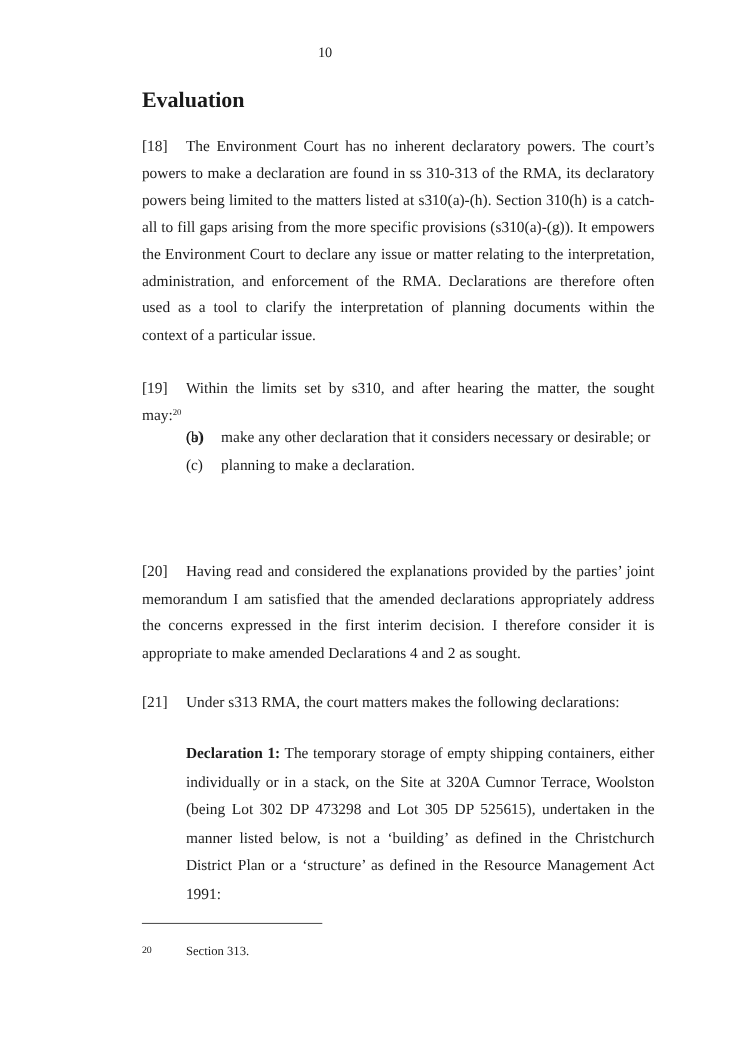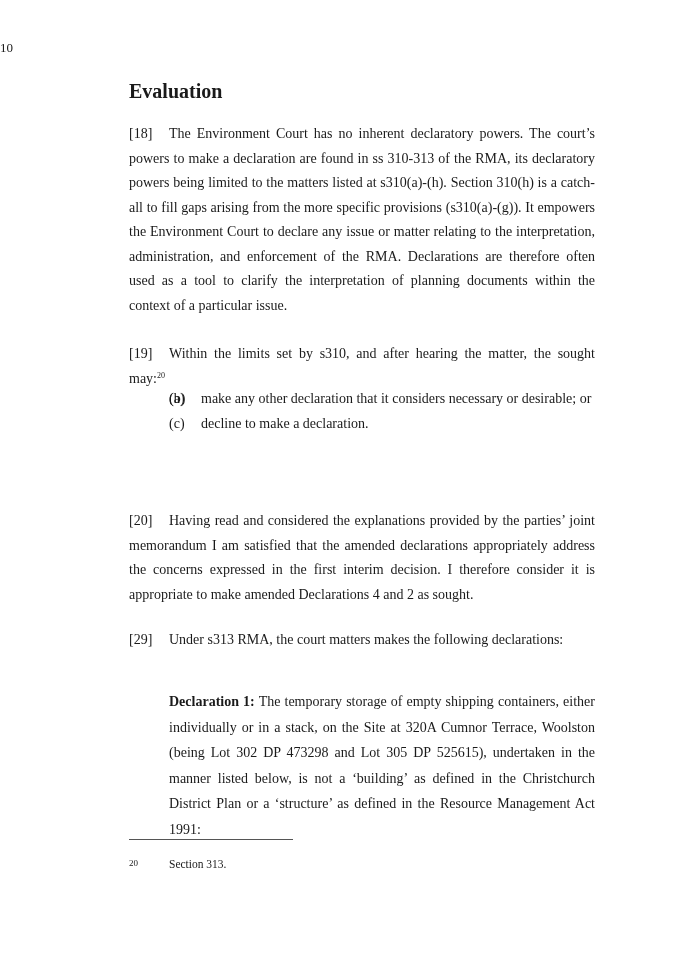--- a/index.html
+++ b/index.html
@@ -1,25 +1,25 @@
 <!DOCTYPE html>
 <html><head>
 <meta charset="utf-8">
 <style>
   html, body { margin: 0; padding: 0; background: #ffffff; }
   body { width: 675px; height: 954px; position: relative; overflow: hidden;
          font-family: "Liberation Serif", "DejaVu Serif", serif; color: #1a1a1a; }
-  .page-number { position: absolute; top: 40px; left: 0; width: 591px; font-size: 13px; }
+  .page-number { position: absolute; top: 40px; left: 0; width: 591px; text-align: center; font-size: 13px; }
   .heading { position: absolute; top: 80px; left: 129px; font-weight: bold; font-size: 20px; }
   .para { position: absolute; left: 129px; width: 466px; font-size: 14px; line-height: 24.5px; text-align: justify; }
   .para .num { display: inline-block; width: 40px; }
   .list { position: absolute; left: 169px; width: 426px; font-size: 14px; line-height: 24.5px; }
   .list-item { position: relative; padding-left: 32px; text-align: justify; margin-bottom: 0; }
   .list-item .label { position: absolute; left: 0; top: 0; }
-  .decl { position: absolute; left: 169px; width: 426px; font-size: 14px; line-height: 25.5px; text-align: justify; margin-top: 16px; }
+  .decl { position: absolute; left: 169px; width: 426px; font-size: 14px; line-height: 25.5px; text-align: justify; }
   .decl b { font-weight: bold; }
   .rule { position: absolute; top: 839px; left: 129px; width: 164px; height: 1px; background: #555; }
   .footnote { position: absolute; top: 858px; left: 129px; font-size: 11.5px; }
   .footnote .fnum { display: inline-block; width: 40px; font-size: 9px; vertical-align: 2px; }
   sup { font-size: 8px; vertical-align: 5px; line-height: 0; }
 </style>
 </head>
 <body>
 
 <div class="page-number">10</div>
@@ -37,30 +37,30 @@
 <div class="list" style="top:387px;">
   <div class="list-item">
     <span class="label">(a)</span>
   </div>
   <div class="list-item">
     <span class="label">(b)</span>
     <span>make any other declaration that it considers necessary or desirable; or</span>
   </div>
   <div class="list-item">
     <span class="label">(c)</span>
-    <span>decline to make a declaration.</span>
+    <span>planning to make a declaration.</span>
   </div>
 </div>
 
 <div class="para" style="top:509px;">
   <span class="num">[20]</span><span>Having read and considered the explanations provided by the parties’ joint memorandum I am satisfied that the amended declarations appropriately address the concerns expressed in the first interim decision.  I therefore consider it is appropriate to make amended Declarations 4 and 2 as sought.</span>
 </div>
 
 <div class="para" style="top:628px;">
-  <span class="num">[29]</span><span>Under s313 RMA, the court matters makes the following declarations:</span>
+  <span class="num">[21]</span><span>Under s313 RMA, the court matters makes the following declarations:</span>
 </div>
 
 <div class="decl" style="top:673px;">
   <b>Declaration 1:</b><span> The temporary storage of empty shipping containers, either individually or in a stack, on the Site at 320A Cumnor Terrace, Woolston (being Lot 302 DP 473298 and Lot 305 DP 525615), undertaken in the manner listed below, is not a ‘building’ as defined in the Christchurch District Plan or a ‘structure’ as defined in the Resource Management Act 1991:</span>
 </div>
 
 <div class="rule"></div>
 
 <div class="footnote">
   <span class="fnum">20</span><span>Section 313.</span>

